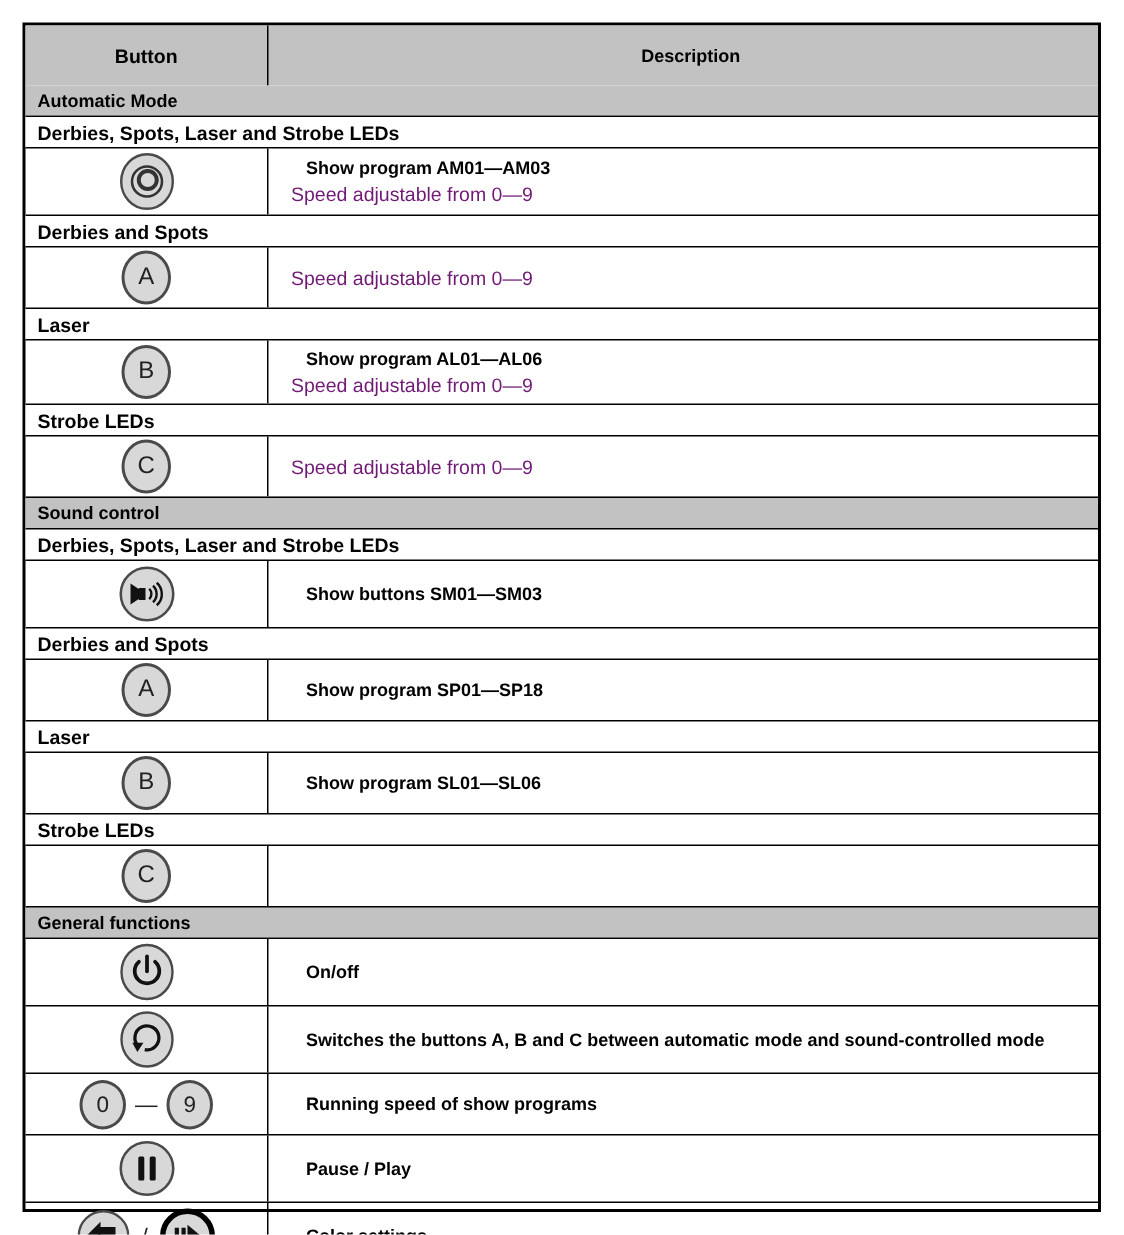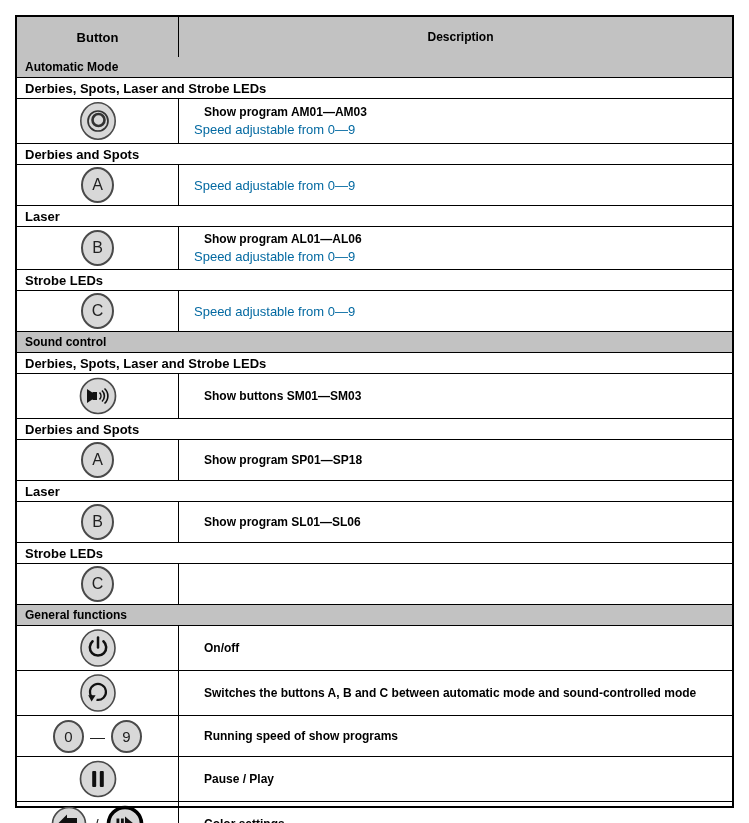--- a/index.html
+++ b/index.html
@@ -42,21 +42,21 @@
     flex:0 0 162px;box-sizing:border-box;
     border-right:1px solid var(--border);
     display:flex;align-items:center;justify-content:center;
     gap:5px;padding:2px 0;min-height:40px;
   }
   .desc-cell{
     flex:1;display:flex;flex-direction:column;justify-content:center;
     padding:4px 15px;
   }
   .title{font-weight:bold;font-size:12px;line-height:17px;margin-left:10px;}
-  .subtitle{font-weight:normal;font-size:13px;line-height:17px;color:#0369a1;}
+  .subtitle{font-weight:normal;font-size:13px;line-height:17px;color:#701a75;}
   .circle-btn{
     box-sizing:border-box;width:33px;height:36px;border-radius:50%;
     border:2px solid var(--btn-stroke);background:var(--btn-fill);
     display:flex;align-items:center;justify-content:center;
     font-size:16px;color:#222;
   }
   .digit-btn{width:31px;height:33px;font-size:15px;}
   .sep{font-size:15px;color:#222;padding:0 1px;}
   .icon-wrap{display:flex;align-items:center;justify-content:center;line-height:0;}
 </style>

